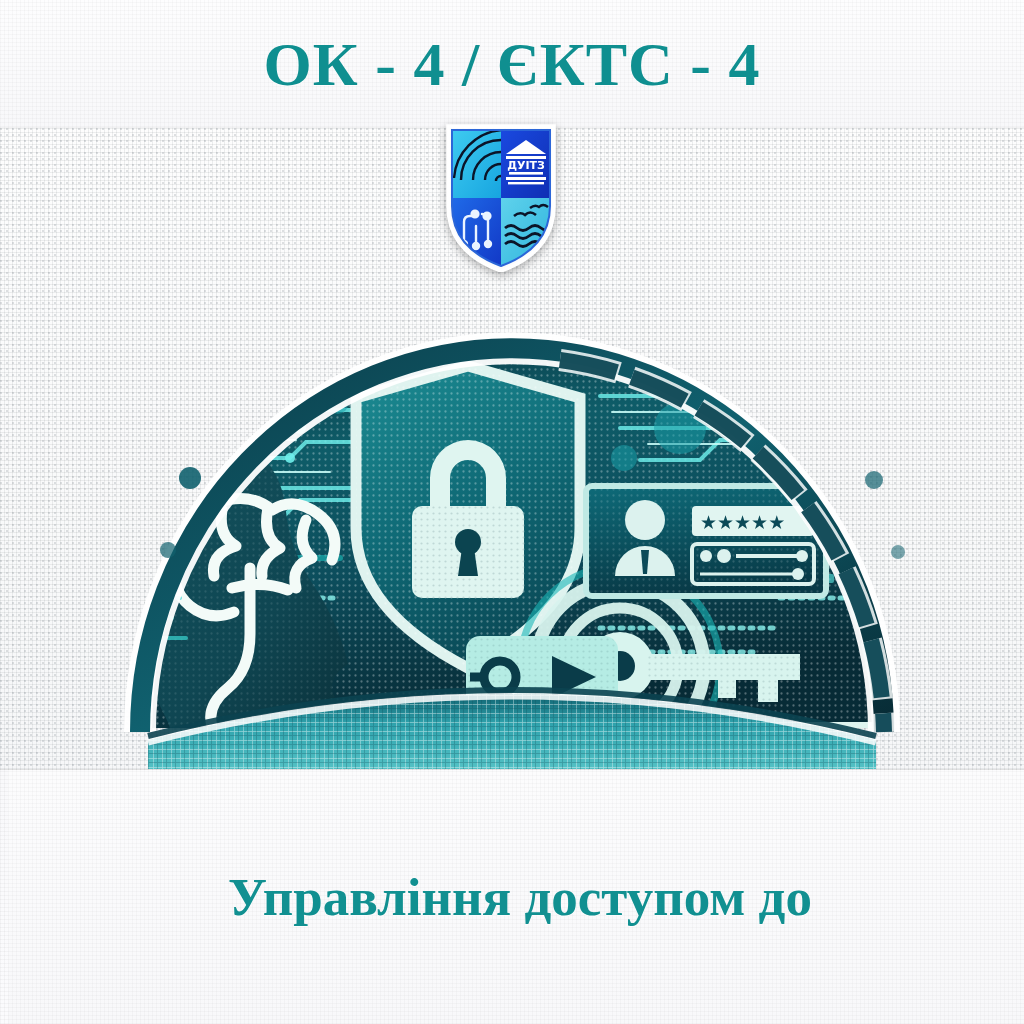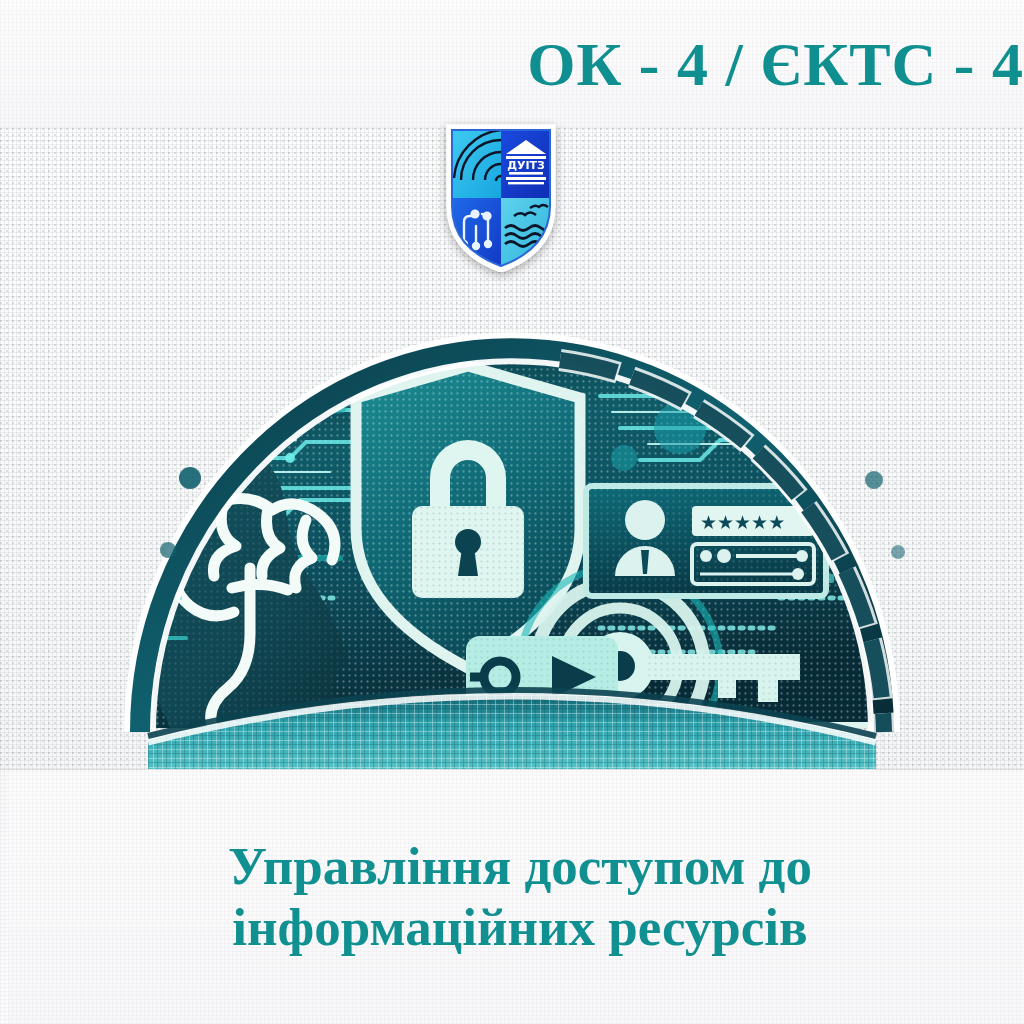--- a/index.html
+++ b/index.html
@@ -15,21 +15,21 @@
     width:1024px; height:1024px;
     background:
       repeating-linear-gradient(0deg, rgba(0,0,0,0.030) 0 1px, transparent 1px 4px),
       repeating-linear-gradient(90deg, rgba(0,0,0,0.030) 0 1px, transparent 1px 4px),
       linear-gradient(180deg,#fdfdfe 0%,#f7f7f9 50%,#fbfbfd 100%);
   }
 
   
   .header-band{
     position:absolute; left:0; top:0; width:1024px; height:128px;
-    display:flex; align-items:center; justify-content:flex-end;
+    display:flex; align-items:center; justify-content:center;
     background:
       repeating-linear-gradient(0deg, rgba(0,0,0,0.022) 0 1px, transparent 1px 4px),
       repeating-linear-gradient(90deg, rgba(0,0,0,0.022) 0 1px, transparent 1px 4px),
       linear-gradient(180deg,#fdfdfe,#f8f8fa);
     border-bottom:1px solid rgba(0,0,0,0.045);
     z-index:6;
   }
   .course-code{
     font-size:62px; font-weight:bold; letter-spacing:1px;
     color:#0f8f90; line-height:1; white-space:nowrap;
@@ -447,16 +447,15 @@
           </g>
         </g>
       </g>
       <path d="M6 4 H112 V84 Q112 130 59 149 Q6 130 6 84 Z" fill="none" stroke="#ffffff" stroke-width="3.5"></path>
       <path d="M10 8 H108 V84 Q108 126 59 144 Q10 126 10 84 Z" fill="none" stroke="#2b66d8" stroke-width="2"></path>
     </svg>
   </div>
 
   <div class="footer-band">
     <div class="subject-line">Управління доступом до</div>
-    <div class="subject-line">інформаційних ресурсів</div>
   </div>
 
 </div>
 
 </body></html>

